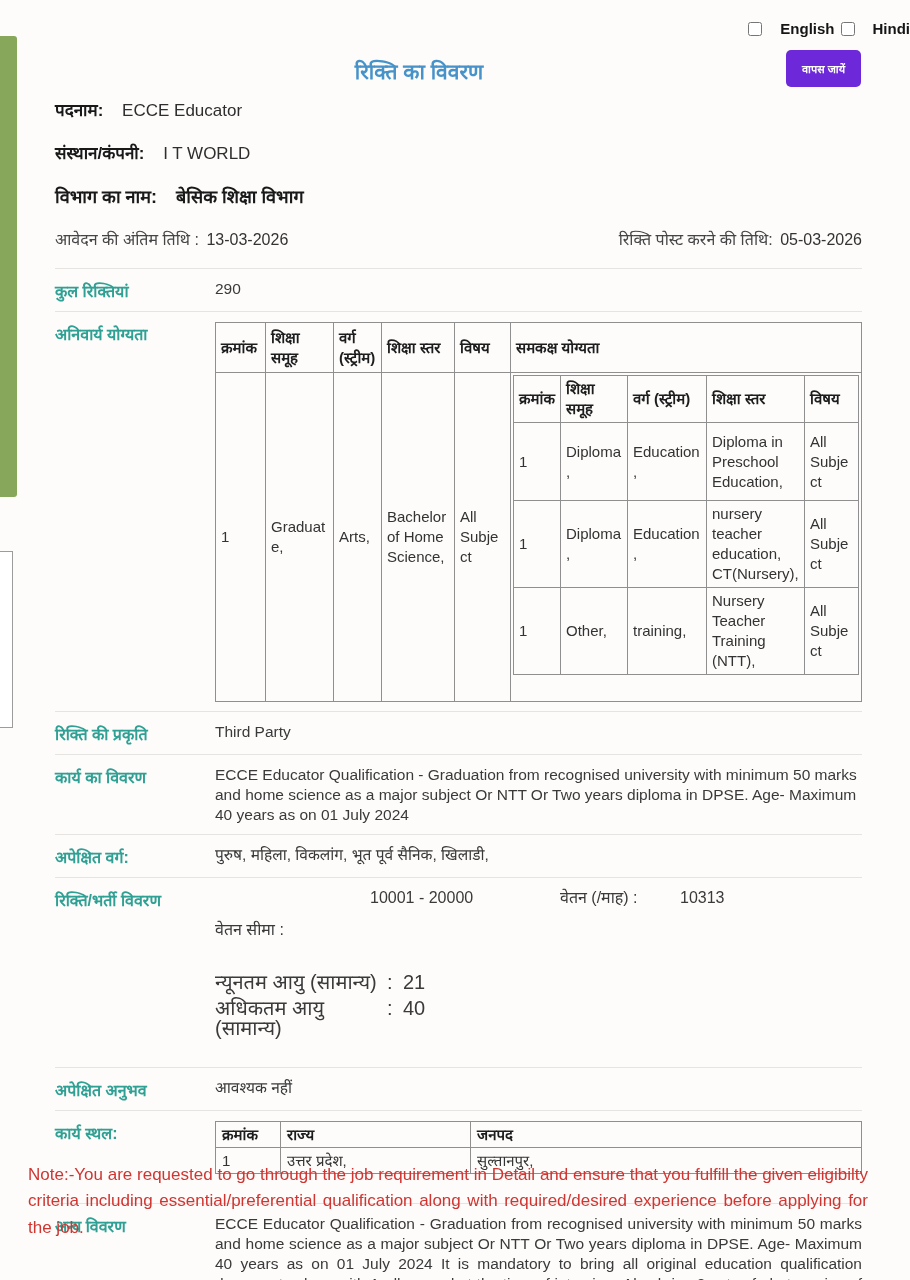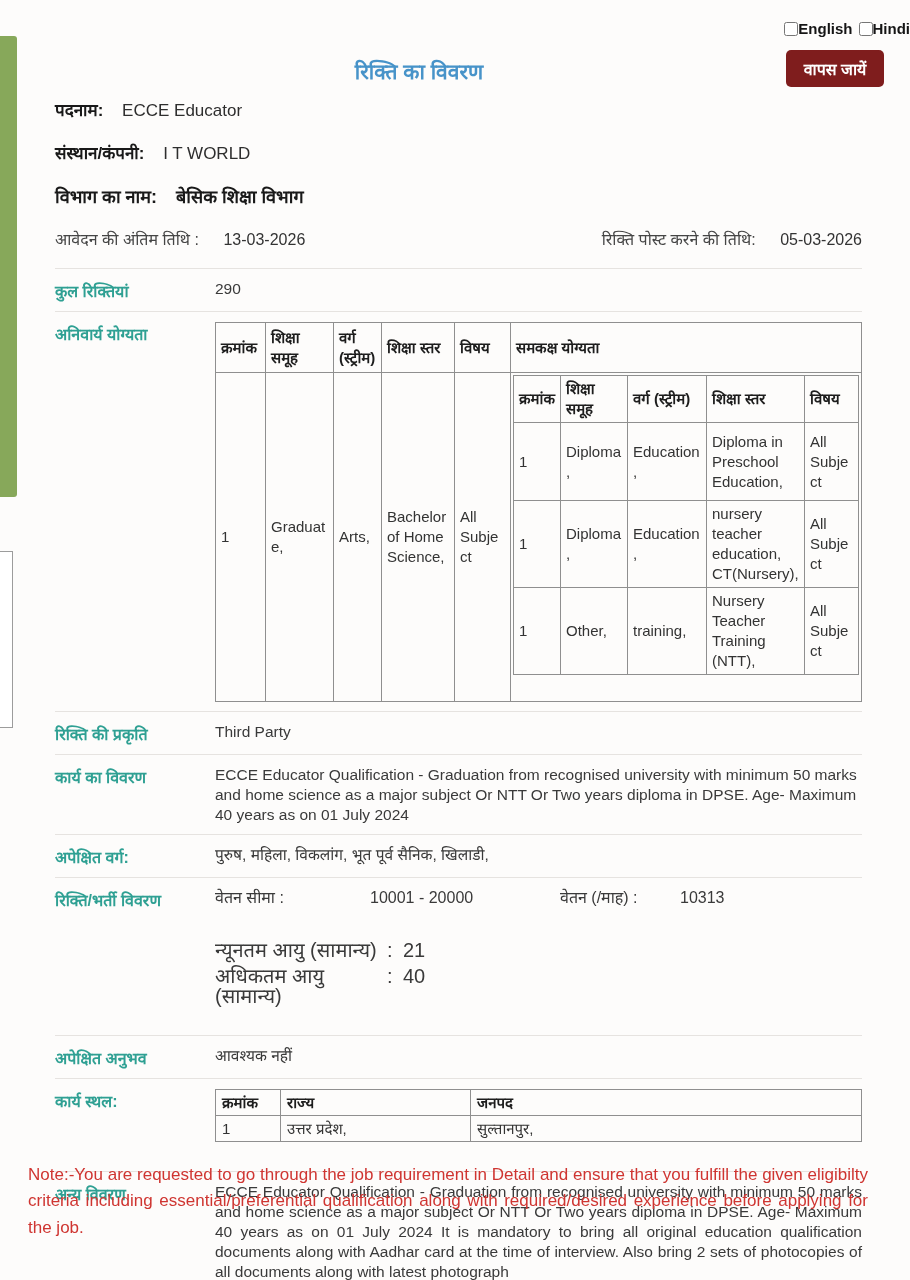--- a/index.html
+++ b/index.html
@@ -9,38 +9,38 @@
 
   
   .strip-green { position:absolute; left:0; top:36px; width:17px; height:461px;
                  background:#87a85a; border-radius:0 3px 3px 0; }
   .strip-box   { position:absolute; left:-5px; top:551px; width:18px; height:177px;
                  background:#fff; border:1px solid #9c9c9c; }
 
   
   .lang-row { position:absolute; top:20px; right:0; display:flex; align-items:center; gap:6px;
               font-size:15px; font-weight:bold; color:#151515; white-space:nowrap; }
-  .lang-item { display:flex; align-items:center; gap:0; cursor:pointer; }
+  .lang-item { display:flex; align-items:center; gap:18px; cursor:pointer; }
   .lang-item input { width:14px; height:14px; margin:0; }
 
   
-  .back-btn { position:absolute; top:50px; left:786px; width:98px; height:37px;
-              background:#7f1d1d; color:#fff; font-weight:bold; font-size:16px;
+  .back-btn { position:absolute; top:50px; left:786px; width:75px; height:37px;
+              background:#6d28d9; color:#fff; font-weight:bold; font-size:11px;
               border:none; border-radius:5px; cursor:pointer;
               font-family:"Liberation Sans","DejaVu Sans",sans-serif; }
 
   .page-title { position:absolute; top:57px; left:0; width:100%; text-align:center;
                 transform:translateX(-36px); font-size:21px; font-weight:600; color:#4793c9; }
 
   .info { position:absolute; top:98px; left:55px; right:48px; }
   .info-line { margin-bottom:20px; font-size:17px; color:#2e2e2e; }
   .ilbl { font-weight:bold; color:#191919; margin-right:14px; }
   .info-line.dept { font-size:18px; font-weight:bold; color:#191919; }
   .date-row { display:flex; justify-content:space-between; font-size:16px; color:#454545; padding-bottom:12px; }
-  .date-row .dval2 { margin-left:20px; color:#333; }
+  .date-row .dval2 { margin-left:3px; color:#333; }
 
   
   .dl { position:absolute; top:268px; left:55px; right:48px; }
   .drow { display:flex; border-top:1px solid #e6e3e0; padding:10px 0 9px 0; }
   .dlbl { width:160px; flex:0 0 160px; font-size:16px; font-weight:bold; color:#2fa093; padding-top:1px; }
   .dval { flex:1; font-size:15.5px; color:#3a3a3a; line-height:20px; }
   .dval.just { text-align:justify; }
 
   
   table { border-collapse:collapse; }
@@ -50,21 +50,21 @@
       vertical-align:middle; text-align:left; word-wrap:break-word; }
   .qtable th, .eqtable th { font-weight:bold; color:#1d1d1d; }
   .qtable > tbody > tr.hdr > th { height:50px; }
   .eqcell { padding:2px 2px 26px 2px !important; vertical-align:top !important; }
   .eqtable { width:100%; table-layout:fixed; }
   .eqtable th { height:46px; }
   .eqtable td { height:78px; }
 
   
   .sal-line { display:flex; font-size:16px; color:#3a3a3a; }
-  .sal-line .s1 { width:155px; }
+  .sal-line .s1 { width:155px;margin-top:32px; }
   .sal-line .s2 { width:190px; }
   .sal-line .s3 { width:120px; }
   .age-line { display:flex; font-size:20px; color:#3a3a3a; margin-top:6px; }
   .age-line .albl { width:172px; }
   .age-line .acol { width:16px; }
   .rec-gap { height:26px; }
 
   
   .ltable { width:100%; table-layout:fixed; }
   .ltable th, .ltable td { border:1px solid #8f8f8f; padding:2px 6px; font-size:15px;

